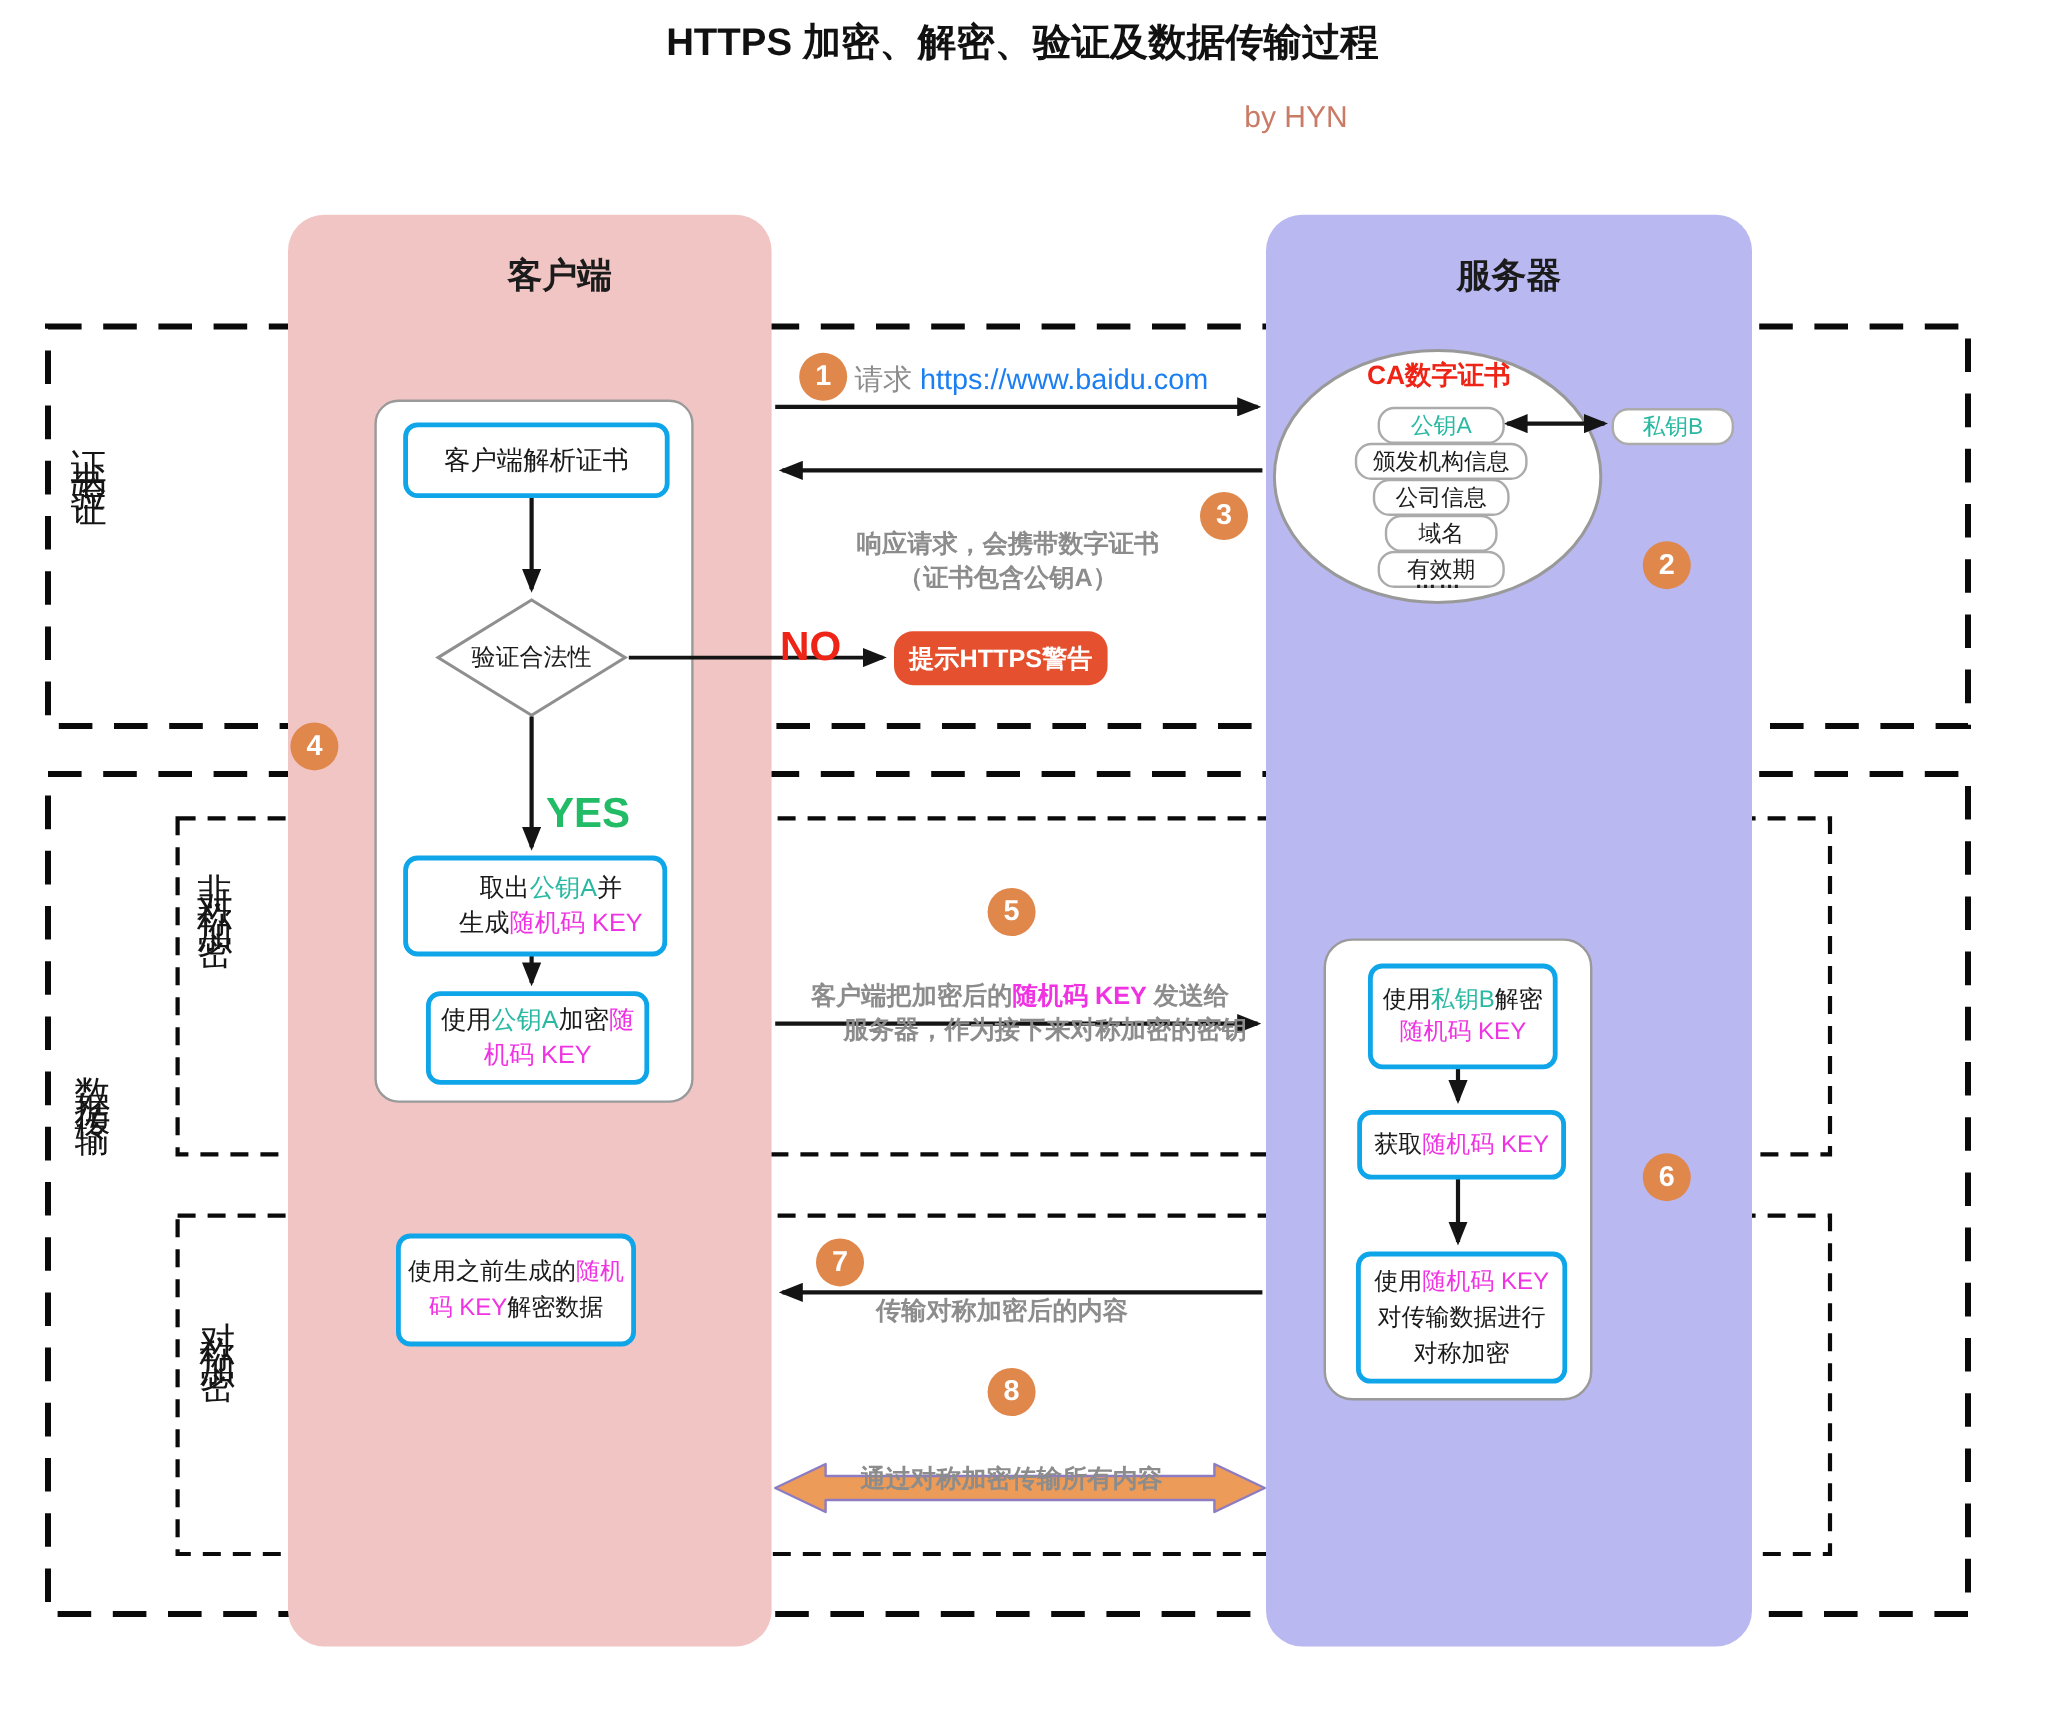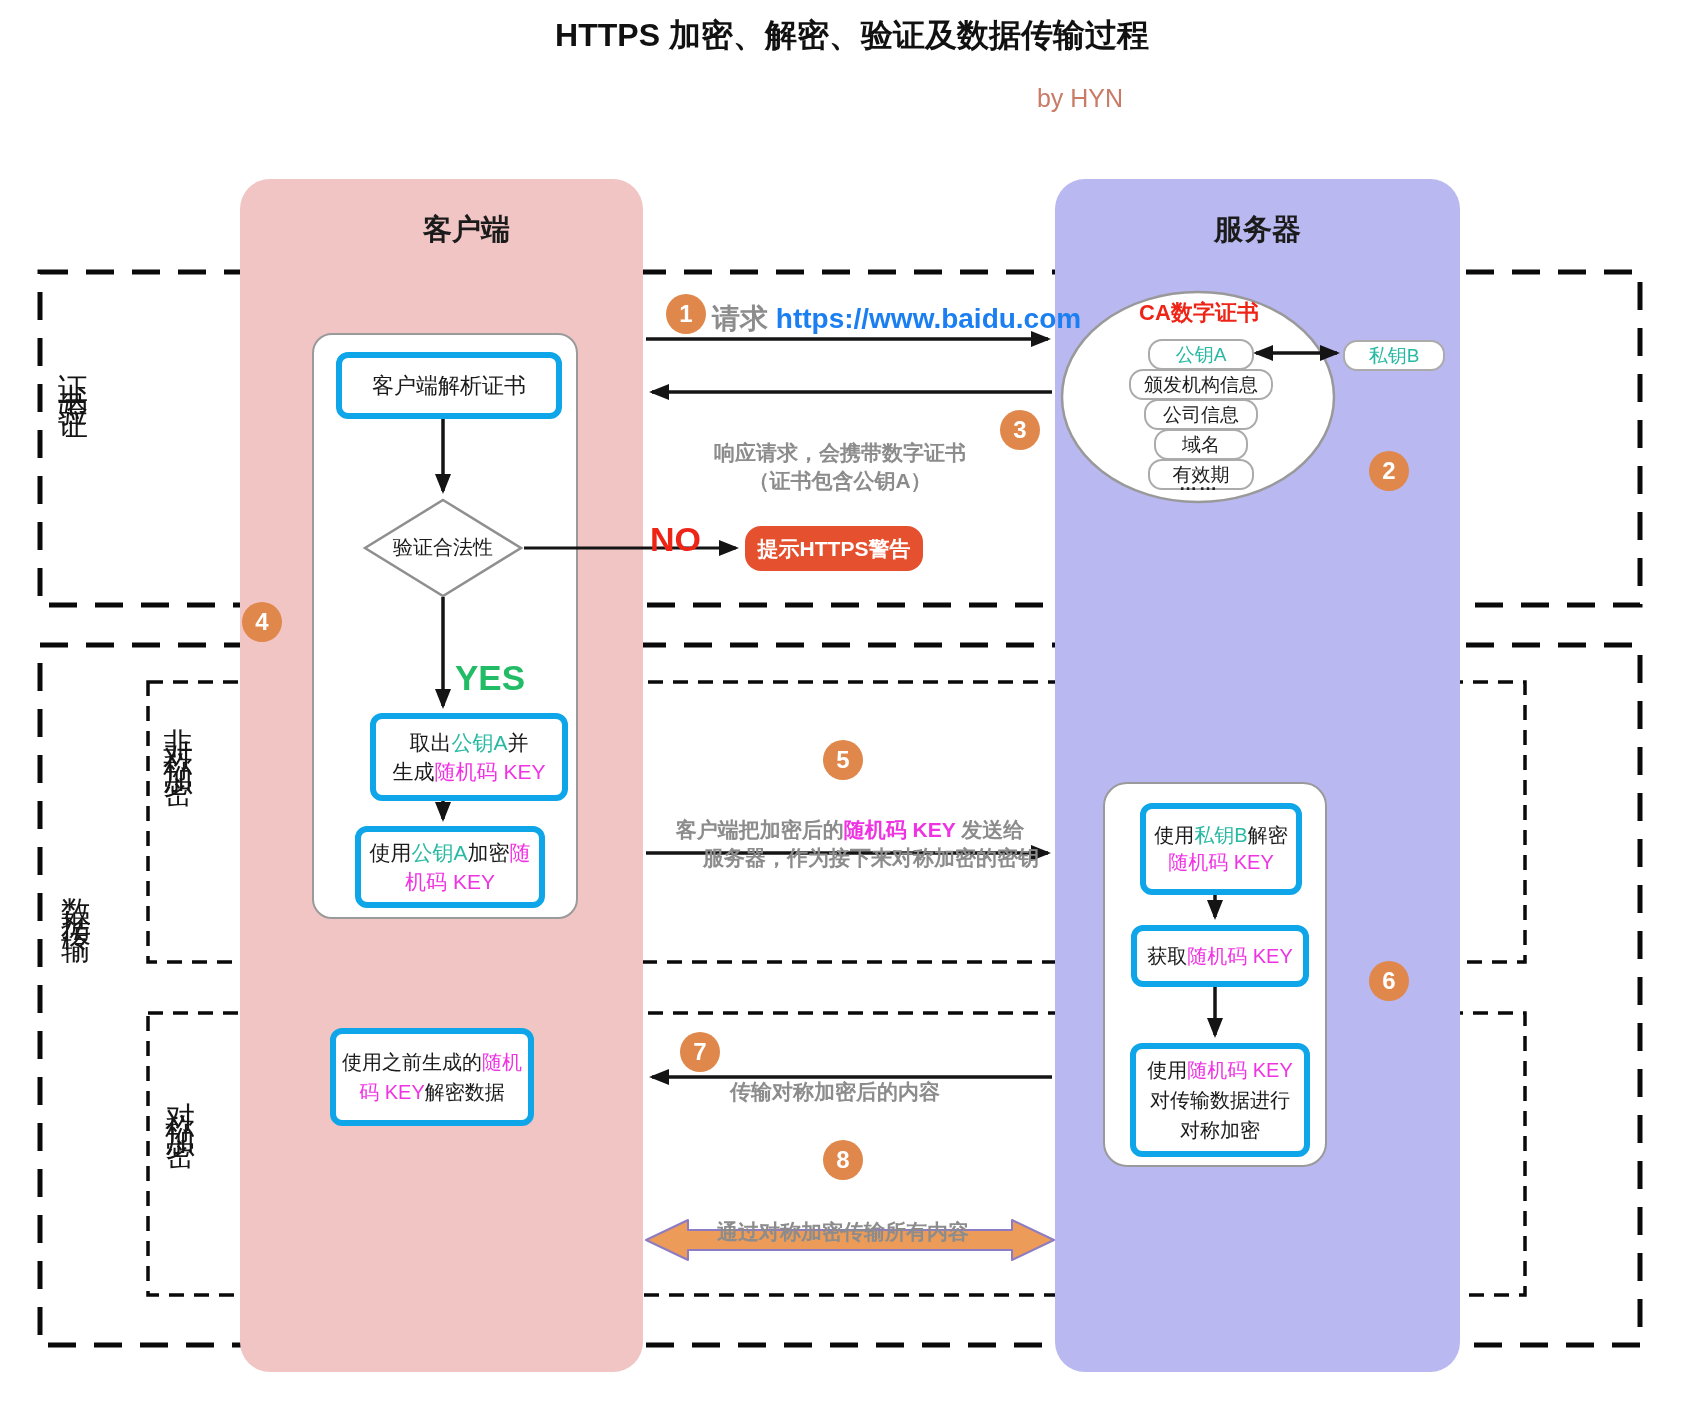--- a/index.html
+++ b/index.html
@@ -9,21 +9,21 @@
   svg.layer{position:absolute;left:0;top:0;width:1704px;height:1424px;}
   #dash-layer{z-index:0;}
   .col{position:absolute;border-radius:30px;z-index:1;}
   #client-col{left:240px;top:179px;width:403px;height:1193px;background:#F2C5C5;}
   #server-col{left:1055px;top:179px;width:405px;height:1193px;background:#B9B8F0;}
   .col-header{position:absolute;z-index:4;text-align:center;font-size:29px;font-weight:600;color:#1b1b1b;}
   .panel{position:absolute;z-index:2;background:#fff;border:2.5px solid #9a9a9a;border-radius:20px;}
   #arrow-layer{z-index:3;}
   .vlabel{position:absolute;z-index:4;writing-mode:vertical-rl;text-orientation:upright;
           letter-spacing:12px;font-size:30px;font-weight:500;color:#151515;line-height:30px;}
-  .fbox{position:absolute;z-index:4;background:#fff;border:6px solid #0ea5e9;border-radius:12px;
+  .fbox{position:absolute;z-index:4;background:#fff;border:4px solid #0ea5e9;border-radius:12px;
         display:flex;flex-direction:column;align-items:center;justify-content:center;
         text-align:left;font-size:21px;line-height:29px;font-weight:500;color:#1a1a1a;}
   .pill{position:absolute;z-index:4;background:#fff;border:2px solid #ababab;border-radius:14px;
         display:flex;align-items:center;justify-content:center;font-size:19px;font-weight:500;color:#1c1c1c;}
   .badge{position:absolute;z-index:5;width:40px;height:40px;border-radius:50%;background:#E0874B;
          color:#fff;font-size:24px;font-weight:700;display:flex;align-items:center;justify-content:center;}
   .glabel{position:absolute;z-index:4;color:#8C8C8C;font-weight:700;font-size:21px;text-align:center;white-space:nowrap;margin-top:32px;}
   .teal{color:#29B9A2;} .mag{color:#EF33E3;} .blue{color:#1B7FF2;}
   #title{left:0;top:14px;width:1704px;text-align:center;font-size:32px;font-weight:600;color:#111;z-index:4;}
   #byline{left:1000px;top:84px;width:160px;text-align:center;font-size:25px;font-weight:500;color:#C97B66;z-index:4;}
@@ -31,21 +31,21 @@
             border-radius:16px;color:#fff;font-weight:700;font-size:21px;display:flex;align-items:center;justify-content:center;}
   #no-label{position:absolute;z-index:4;left:650px;top:520px;width:70px;
             font-size:34px;font-weight:700;color:#EE2417;}
   #yes-label{position:absolute;z-index:4;left:455px;top:658px;width:90px;text-align:left;
              font-size:35px;font-weight:700;color:#22BB66;}
   #decision-text{position:absolute;z-index:4;left:368px;top:534px;width:150px;text-align:center;font-size:20px;font-weight:500;}
   #ca-title{position:absolute;z-index:4;left:1129px;top:298px;width:140px;text-align:center;
             font-size:22px;font-weight:700;color:#EE2417;}
   #ca-dots{position:absolute;z-index:4;left:1129px;top:474px;width:140px;text-align:center;
            font-size:18px;font-weight:700;color:#222;letter-spacing:2px;}
-  #req-label{position:absolute;z-index:4;left:712px;top:300px;font-size:28px;font-weight:700;color:#8C8C8C;white-space:nowrap;}
+  #req-label{position:absolute;z-index:4;left:712px;top:300px;font-size:24px;font-weight:400;color:#8C8C8C;white-space:nowrap;}
 </style>
 </head>
 <body>
 
 <div id="stage">
 
   <svg class="layer" id="dash-layer">
     <rect x="40" y="272" width="1600" height="333" fill="none" stroke="#0a0a0a" stroke-width="5" stroke-dasharray="28 18"></rect>
     <rect x="40" y="645" width="1600" height="700" fill="none" stroke="#0a0a0a" stroke-width="5" stroke-dasharray="28 18"></rect>
     <rect x="148" y="682" width="1377" height="280" fill="none" stroke="#0a0a0a" stroke-width="3.5" stroke-dasharray="15 10"></rect>
@@ -98,21 +98,21 @@
   <div class="fbox" style="left:336px;top:352px;width:214px;height:55px;font-size:22px;">
     <div>客户端解析证书</div>
   </div>
   <div class="abs" id="decision-text">验证合法性</div>
   <div class="abs" id="no-label">NO</div>
   <div class="abs" id="warn-box">
     <span>提示HTTPS警告</span>
   </div>
   <div class="abs" id="yes-label">YES</div>
 
-  <div class="fbox" style="left:370px;top:713px;width:186px;height:76px;">
+  <div class="fbox" style="left:336px;top:713px;width:186px;height:76px;padding-left:26px;">
     <div><span>取出</span><span class="teal">公钥A</span><span>并</span></div>
     <div><span>生成</span><span class="mag">随机码 KEY</span></div>
   </div>
 
   <div class="fbox" style="left:355px;top:826px;width:178px;height:70px;">
     <div><span>使用</span><span class="teal">公钥A</span><span>加密</span><span class="mag">随</span></div>
     <div><span class="mag">机码 KEY</span></div>
   </div>
 
   <div class="fbox" style="left:330px;top:1028px;width:192px;height:86px;font-size:20px;line-height:30px;">

